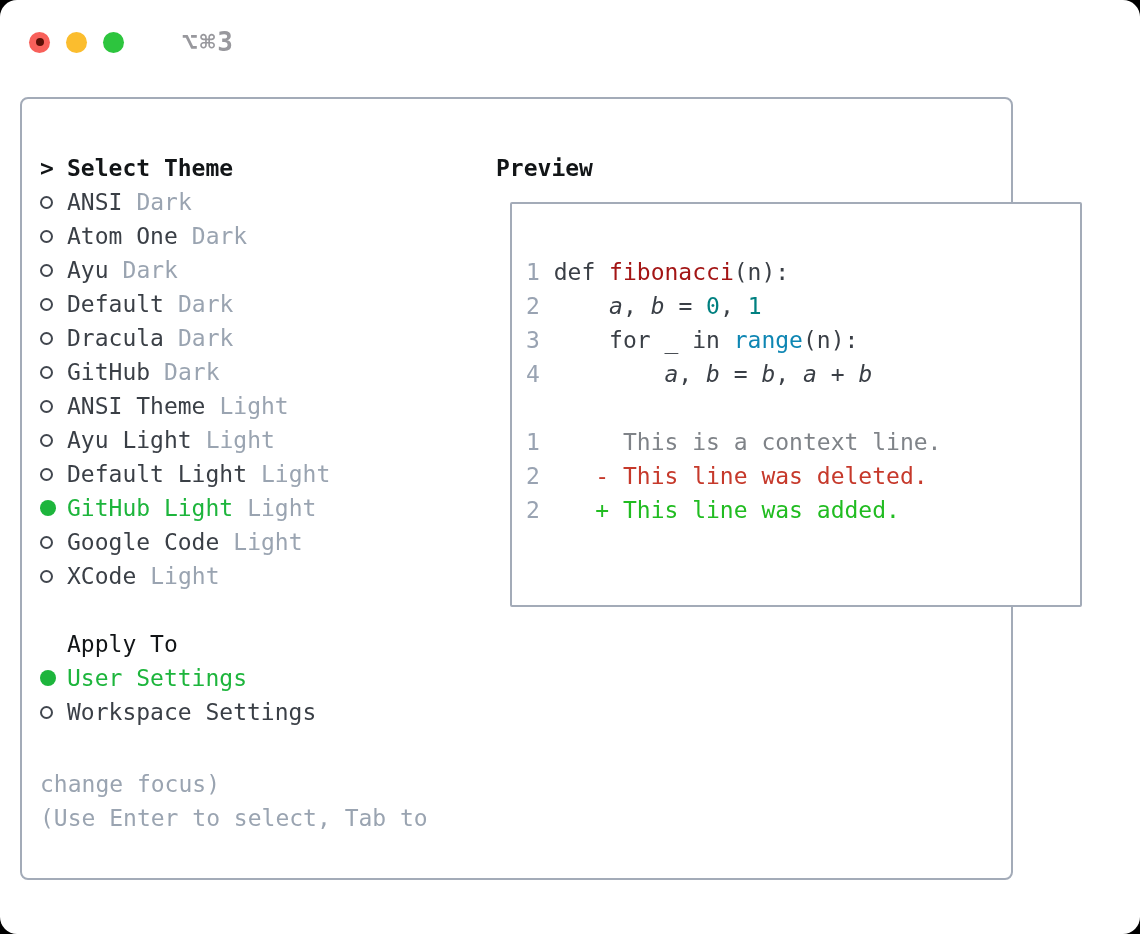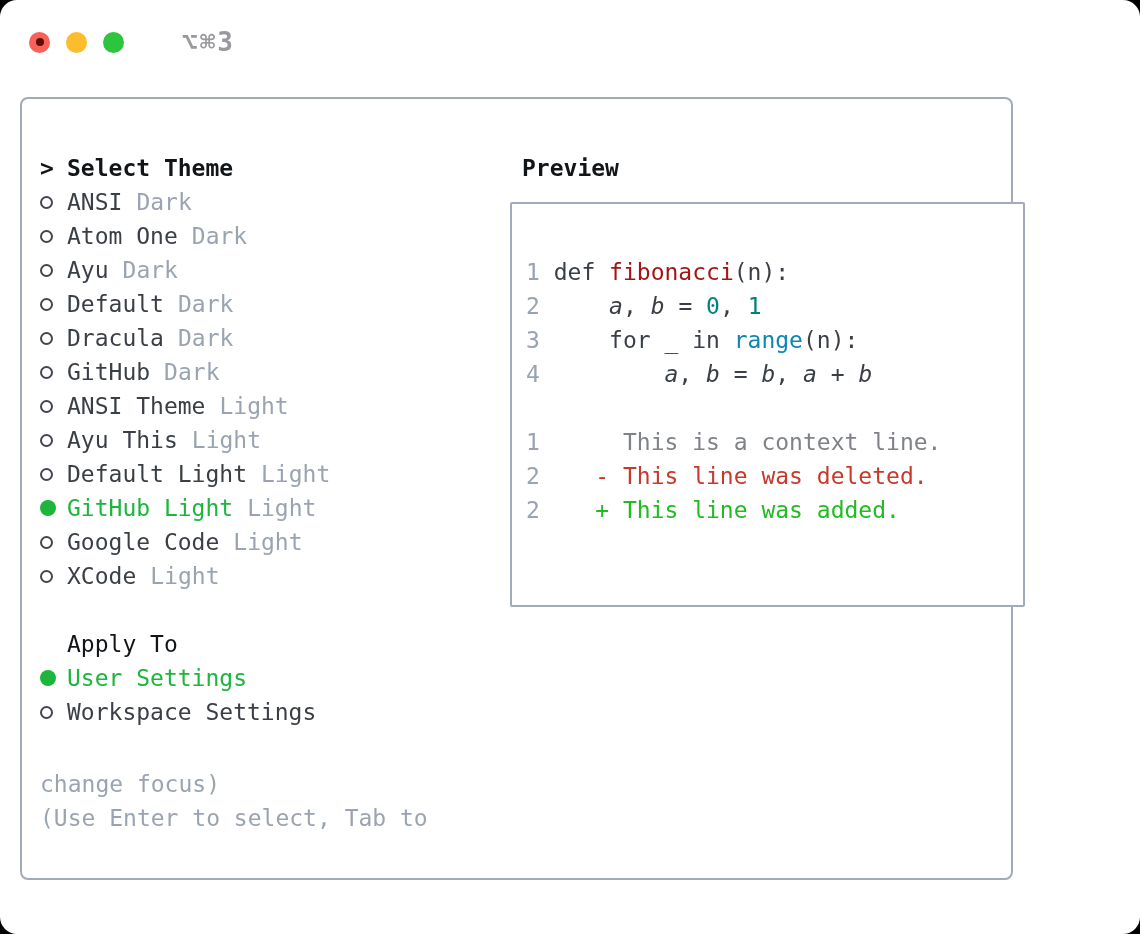--- a/index.html
+++ b/index.html
@@ -29,23 +29,23 @@
   .theme-name{color:var(--text-dark);}
   .row.selected .theme-name{color:var(--selection-green);}
   .variant{color:var(--muted-gray);margin-left:14px;}
 
   .theme-list{position:absolute;left:18px;top:52px;}
   .apply-section{position:absolute;left:18px;top:528px;}
   .apply-title{padding-left:27px;color:var(--heading-black);align-items:center;}
   .hint{position:absolute;left:18px;top:668px;font-size:23px;line-height:34px;color:var(--muted-gray);white-space:pre;}
 
   
-  .preview-title{position:absolute;left:500px;top:52px;height:34px;line-height:34px;
+  .preview-title{position:absolute;left:474px;top:52px;height:34px;line-height:34px;
                  font-size:23px;font-weight:700;color:var(--heading-black);}
-  .preview-box{position:absolute;left:488px;top:103px;width:515px;height:405px;box-sizing:border-box;
+  .preview-box{position:absolute;left:488px;top:103px;width:572px;height:405px;box-sizing:border-box;
                border:2px solid var(--border-slate);border-radius:2px;background:#fff;}
   .code{position:absolute;left:14px;top:51px;}
   .cl{height:34px;line-height:34px;font-size:23px;white-space:pre;color:var(--text-dark);}
   .ln{color:var(--line-number-gray);}
   .s-plain{color:var(--text-dark);}
   .s-func{color:var(--function-red);}
   .s-num{color:var(--number-teal);}
   .s-builtin{color:var(--builtin-blue);}
   .s-var{color:var(--text-dark);font-style:italic;}
   .s-context{color:var(--context-gray);}
@@ -103,21 +103,21 @@
           <span class="theme-name">GitHub</span>
           <span class="variant">Dark</span>
         </div>
         <div class="row">
           <span class="marker"></span>
           <span class="theme-name">ANSI Theme</span>
           <span class="variant">Light</span>
         </div>
         <div class="row">
           <span class="marker"></span>
-          <span class="theme-name">Ayu This</span>
+          <span class="theme-name">Ayu Light</span>
           <span class="variant">Light</span>
         </div>
         <div class="row">
           <span class="marker"></span>
           <span class="theme-name">Default Light</span>
           <span class="variant">Light</span>
         </div>
         <div class="row selected">
           <span class="marker filled"></span>
           <span class="theme-name">GitHub Light</span>

